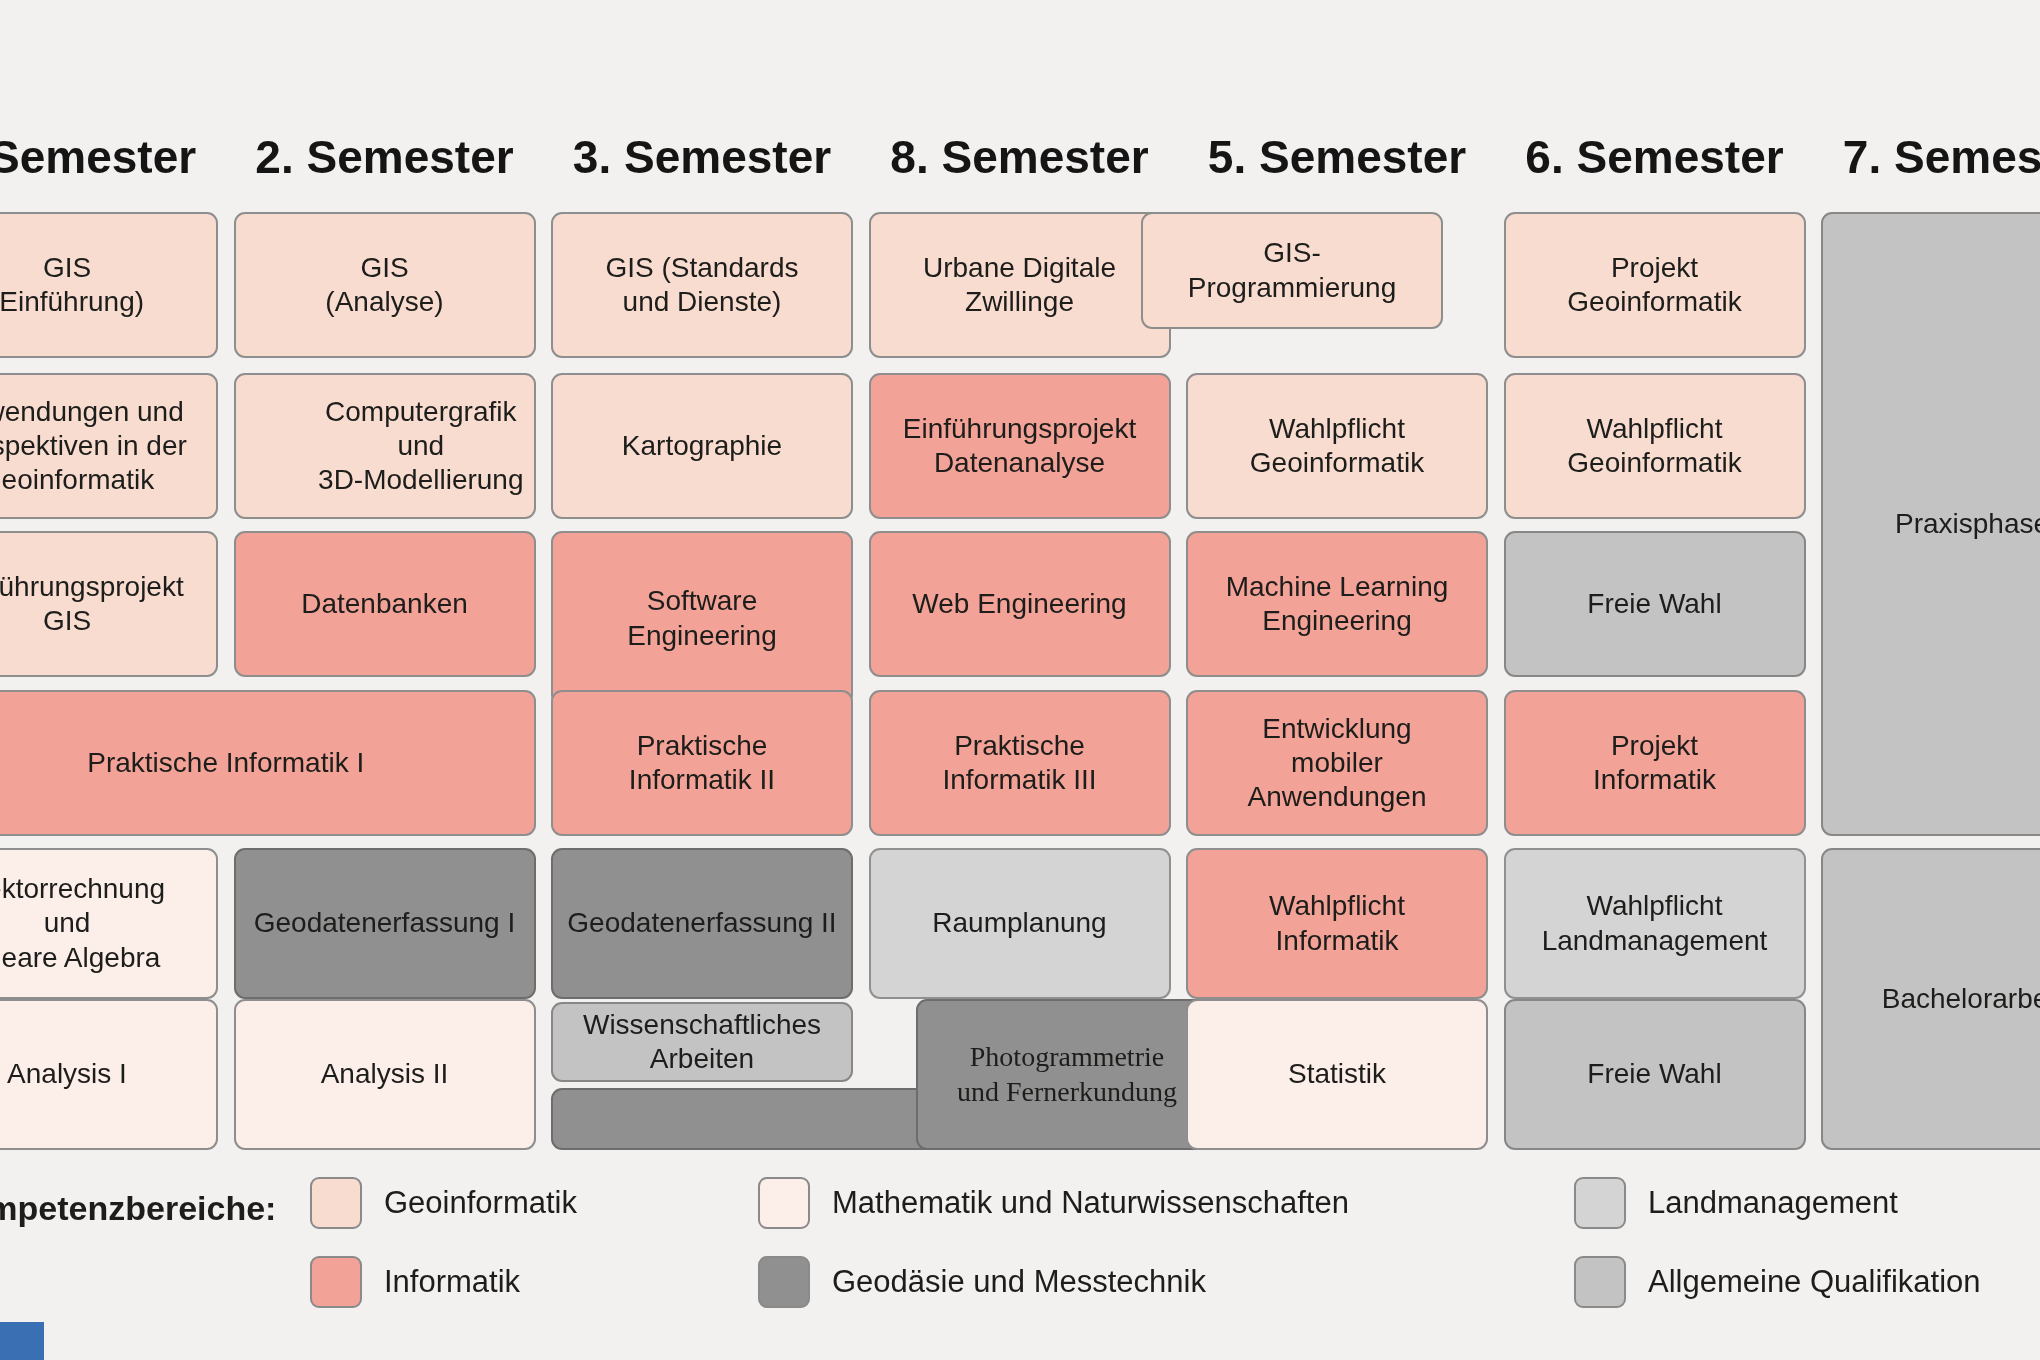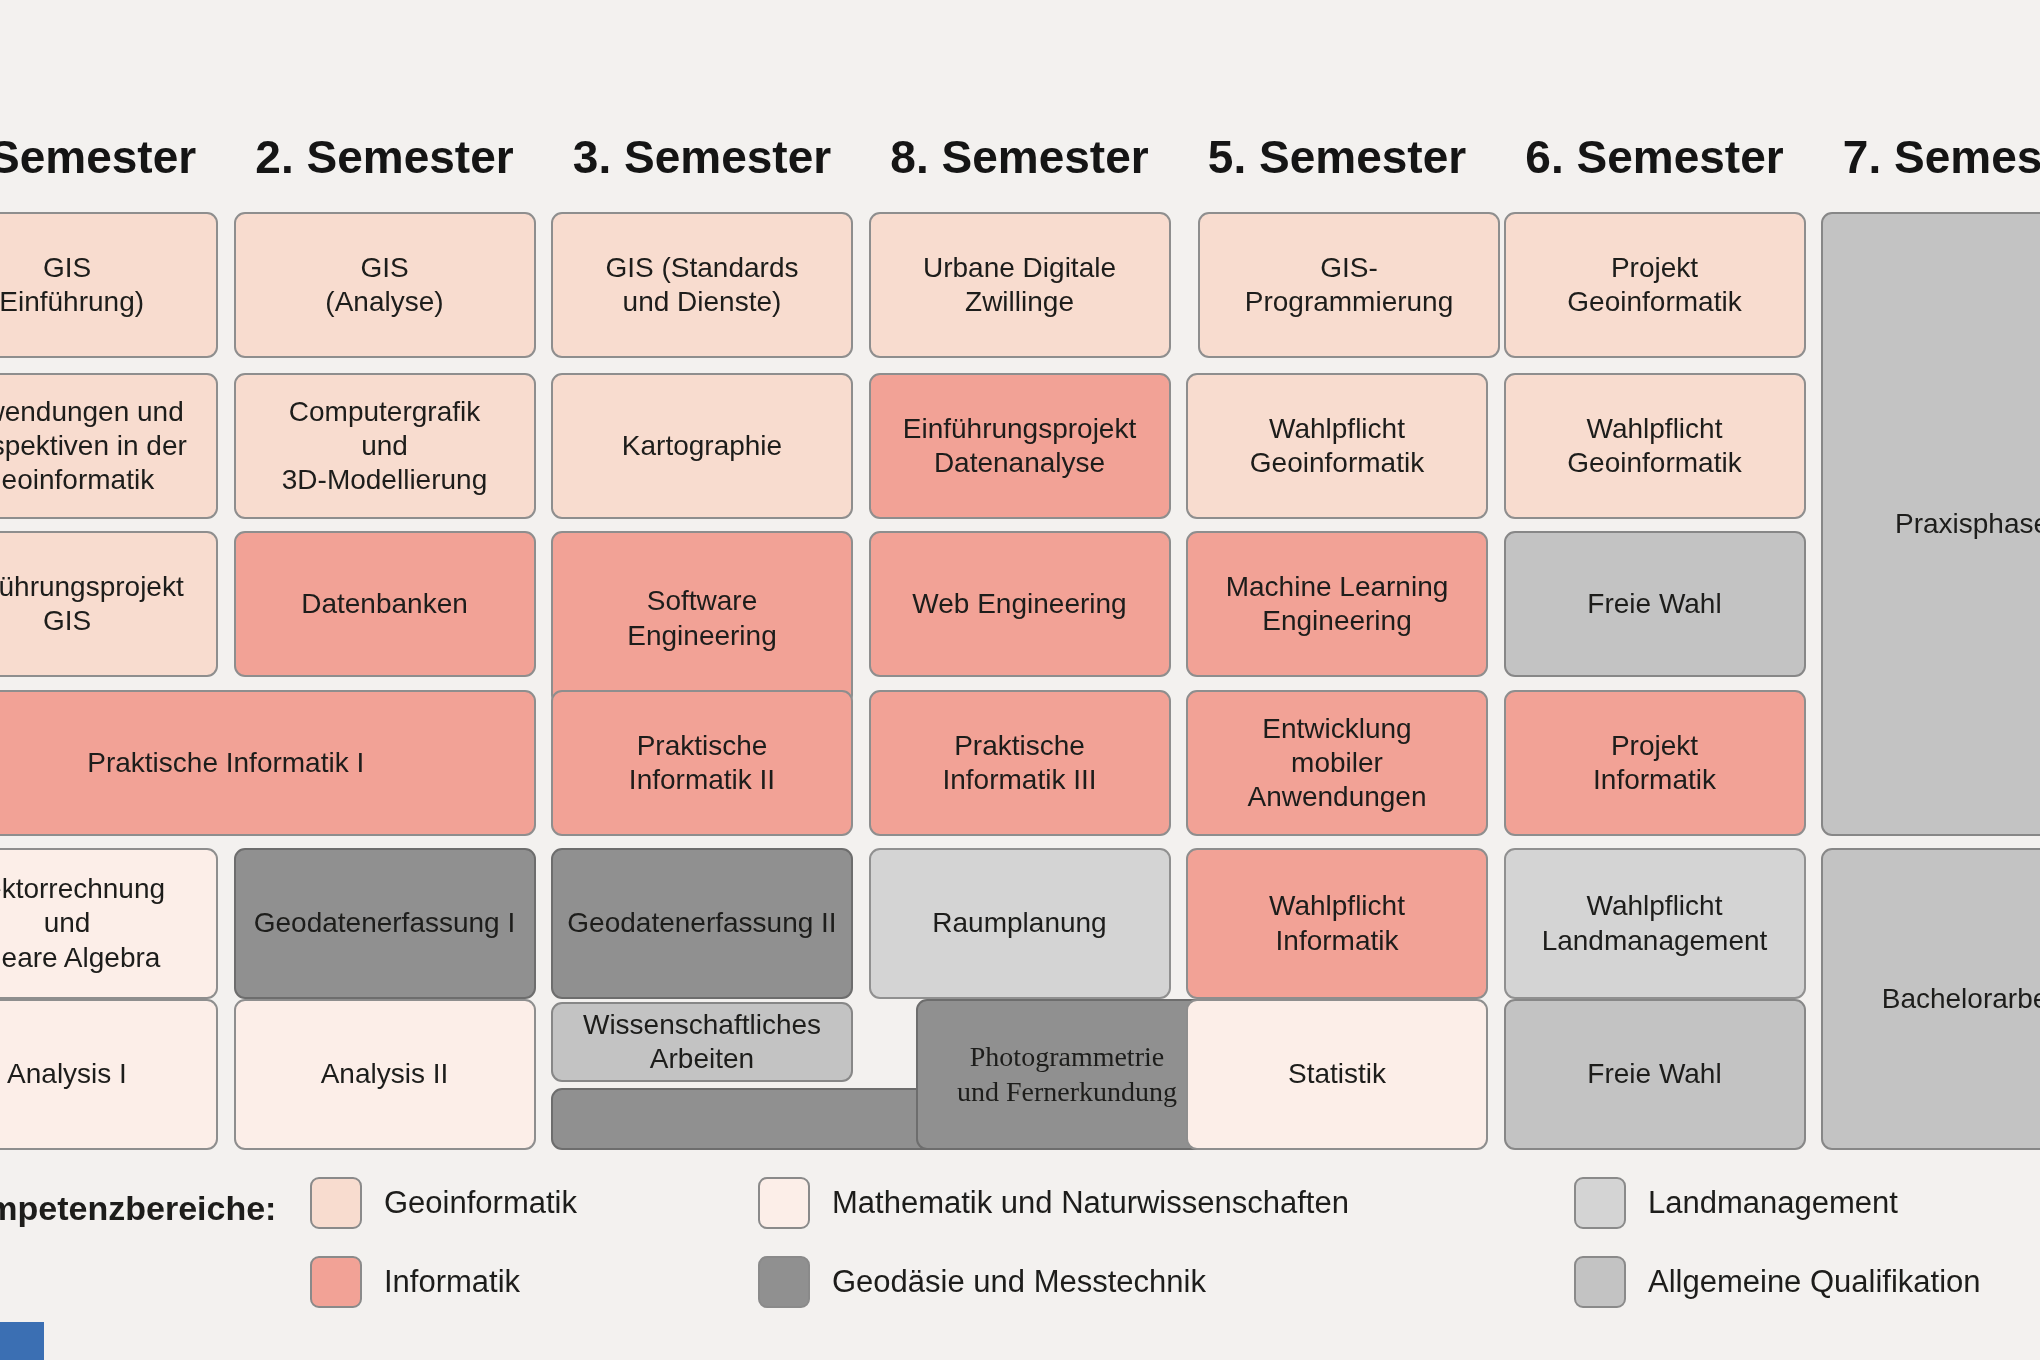--- a/index.html
+++ b/index.html
@@ -115,21 +115,21 @@
 und
 lineare Algebra</span>
     </div>
     <div class="module cat-mathematik" style="left: -84px; top: 999px; width: 302px; height: 151px;">
       <span>Analysis I</span>
     </div>
     <div class="module cat-geoinformatik" style="left: 233.5px; top: 212px; width: 302px; height: 146px;">
       <span>GIS
 (Analyse)</span>
     </div>
-    <div class="module cat-geoinformatik" style="left: 233.5px; top: 373px; width: 302px; height: 146px;">
+    <div class="module cat-geoinformatik" style="left: 233.5px; top: 373px; width: 302px; height: 146px; justify-content: flex-end;">
       <span>Computergrafik
 und
 3D-Modellierung</span>
     </div>
     <div class="module cat-informatik" style="left: 233.5px; top: 531px; width: 302px; height: 146px;">
       <span>Datenbanken</span>
     </div>
     <div class="module cat-geodaesie" style="left: 233.5px; top: 848px; width: 302px; height: 151px; justify-content: center;">
       <span>Geodatenerfassung I</span>
     </div>
@@ -174,21 +174,21 @@
       <span>Praktische
 Informatik III</span>
     </div>
     <div class="module cat-landmanagement" style="left: 868.5px; top: 848px; width: 302px; height: 151px;">
       <span>Raumplanung</span>
     </div>
     <div class="module cat-geodaesie" style="left: 916px; top: 999px; width: 302px; height: 151px; font-family: Liberation Serif, serif;">
       <span>Photogrammetrie
 und Fernerkundung</span>
     </div>
-    <div class="module cat-geoinformatik" style="left: 1198px; top: 212px; width: 302px; height: 146px;">
+    <div class="module cat-geoinformatik" style="left: 1141px; top: 212px; width: 302px; height: 117px;">
       <span>GIS-
 Programmierung</span>
     </div>
     <div class="module cat-geoinformatik" style="left: 1186px; top: 373px; width: 302px; height: 146px;">
       <span>Wahlpflicht
 Geoinformatik</span>
     </div>
     <div class="module cat-informatik" style="left: 1186px; top: 531px; width: 302px; height: 146px;">
       <span>Machine Learning
 Engineering</span>

